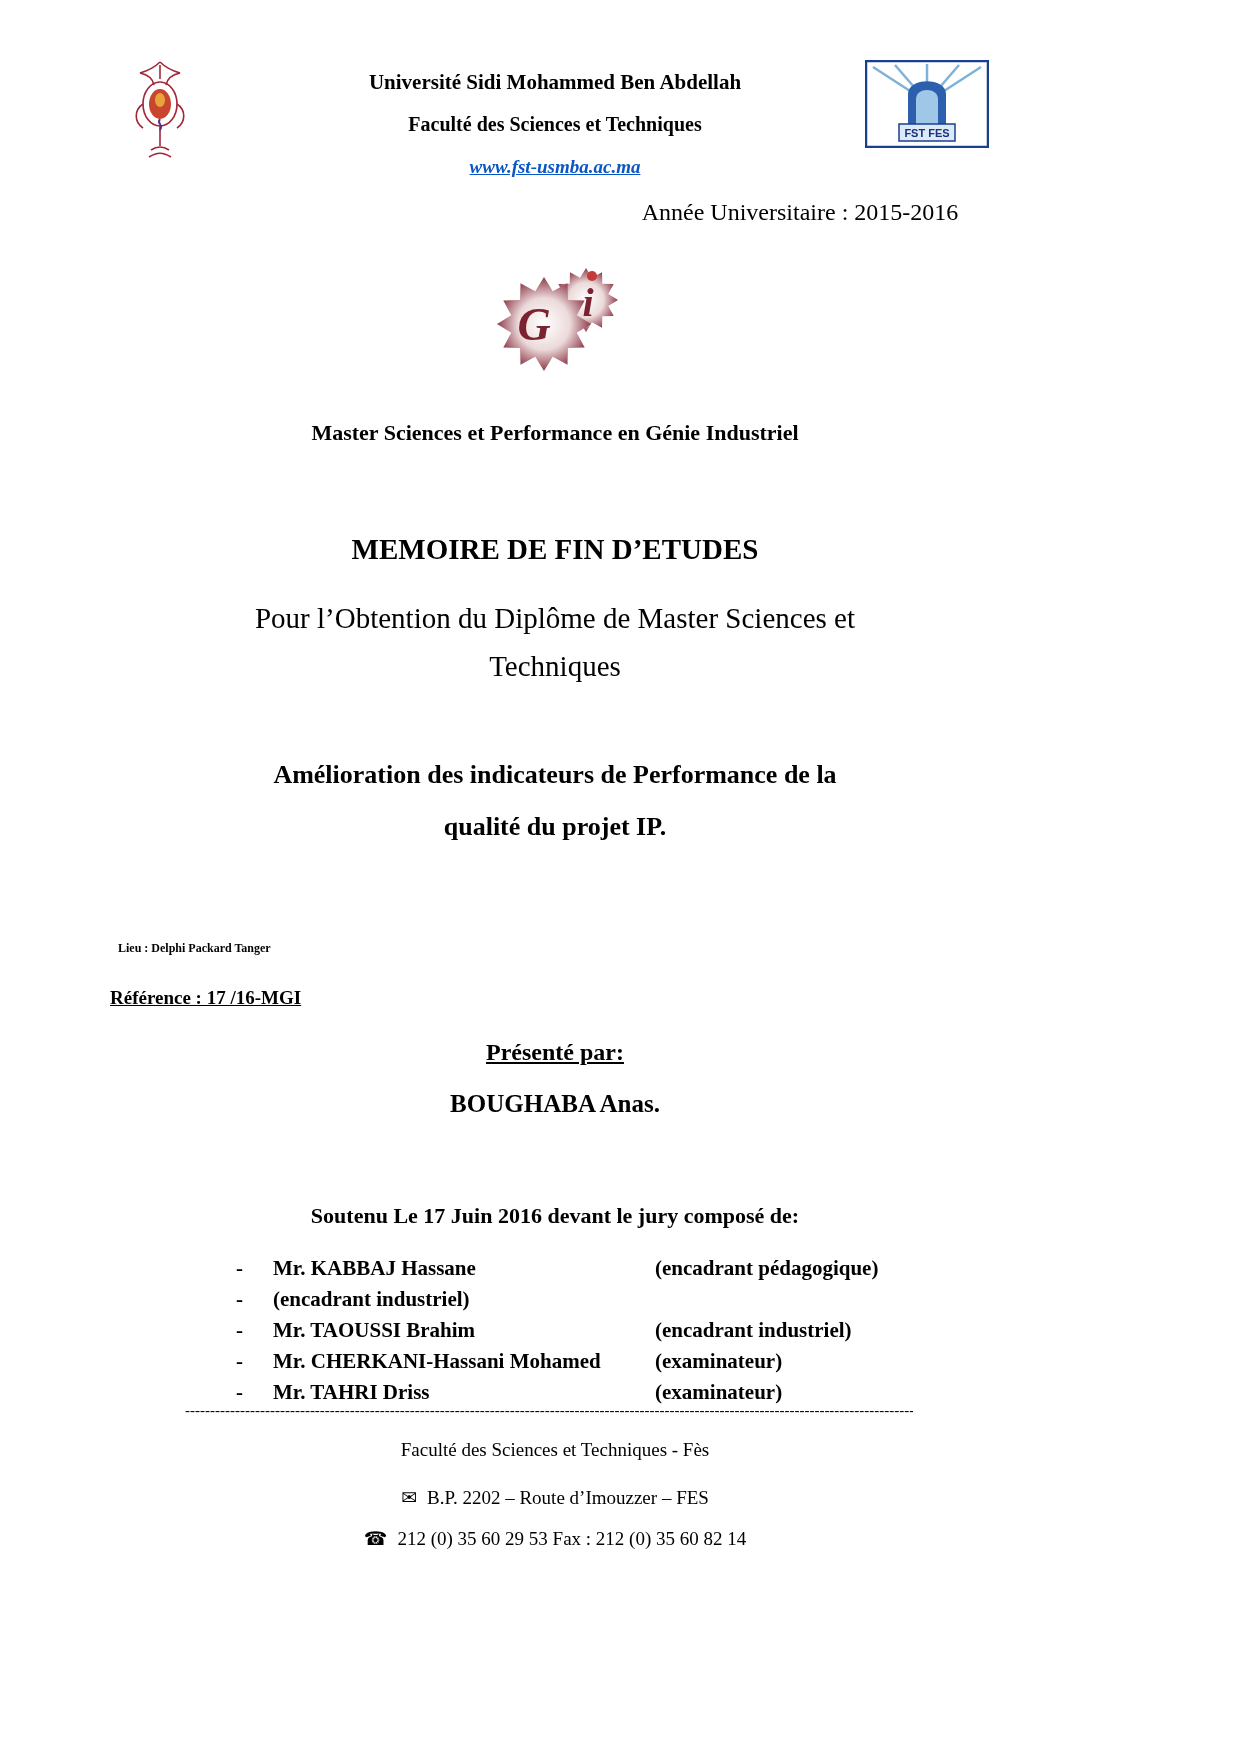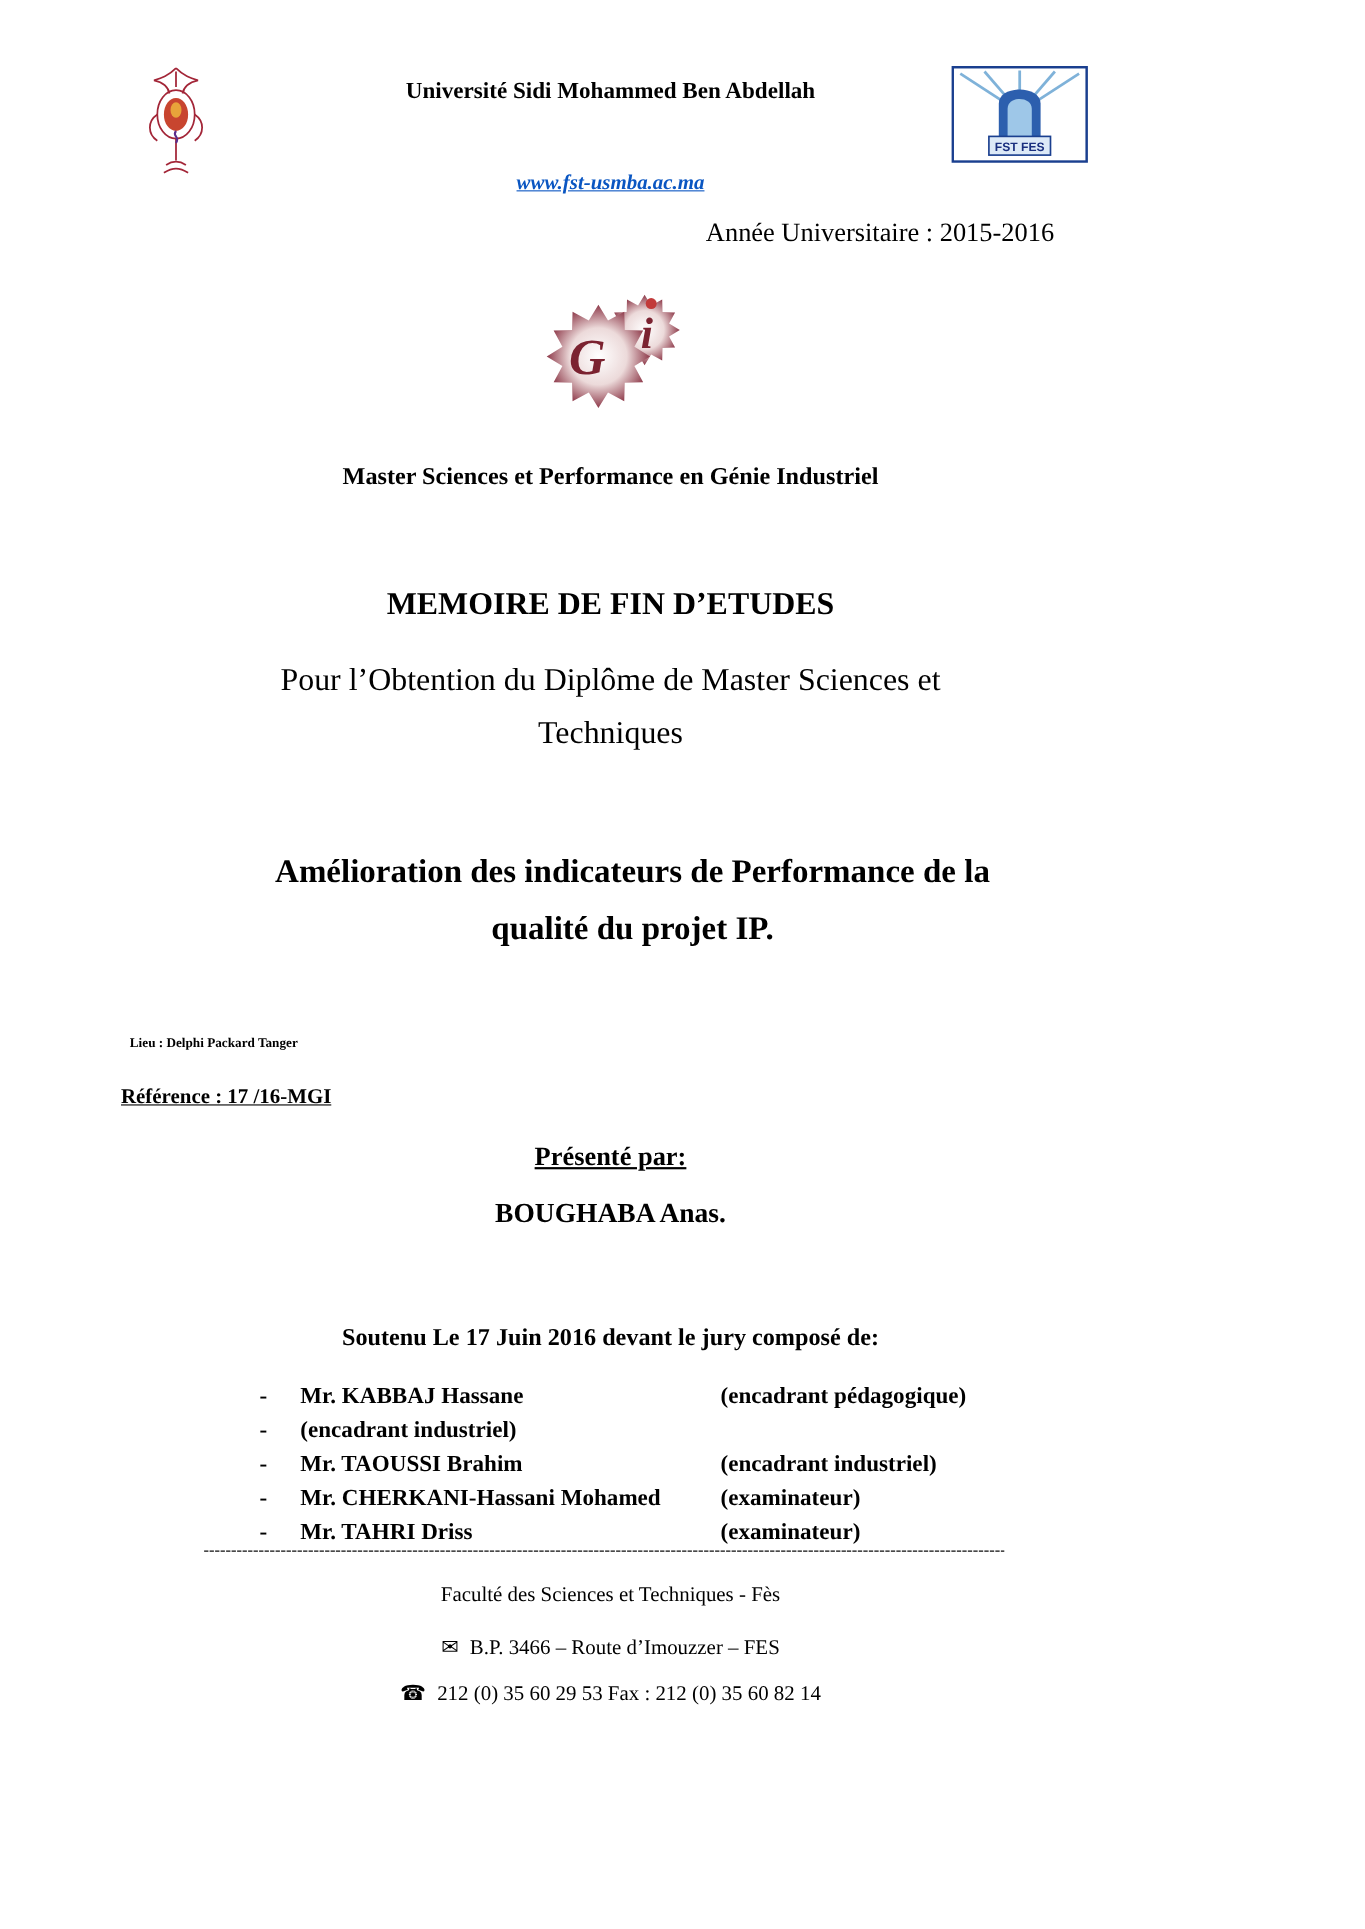--- a/index.html
+++ b/index.html
@@ -32,21 +32,21 @@
   .fst-logo { left: 865px; top: 60px; width: 124px; height: 76px; }
   .annee { top: 199px; left: 560px; width: 480px; text-align: center; font-size: 24px; font-weight: normal; }
 
   
   .gi-logo { left: 496px; top: 260px; width: 132px; height: 114px; }
 
   
   .program  { top: 420px; font-size: 22px; font-weight: bold; }
   .memoire  { top: 533px; font-size: 29px; font-weight: bold; }
   .purpose  { top: 594px; font-size: 29px; line-height: 48px; }
-  .title    { top: 767px; font-size: 30px; font-weight: bold; line-height: 52px; margin-left: 20px; }
+  .title    { top: 749px; font-size: 26px; font-weight: bold; line-height: 52px; }
 
   
   .lieu { top: 941px; left: 94px; font-size: 12px; font-weight: bold; margin-left: 24px; }
   .ref  { top: 987px; left: 110px; font-size: 19px; font-weight: bold; text-decoration: underline; }
   .presente { top: 1039px; font-size: 24px; font-weight: bold; text-decoration: underline; }
   .author   { top: 1090px; font-size: 25px; font-weight: bold; }
 
   
   .soutenu { top: 1203px; font-size: 22px; font-weight: bold; }
   .jury { left: 228px; top: 1256px; width: 780px; font-size: 21px; font-weight: bold; }
@@ -80,20 +80,21 @@
         <path d="M25 90 C31 86 37 86 43 90"></path>
         <path d="M23 97 C31 92 37 92 45 97"></path>
       </g>
       <ellipse cx="34" cy="44" rx="11" ry="15" fill="#c8452f"></ellipse>
       <ellipse cx="34" cy="40" rx="5" ry="7" fill="#e8a43a"></ellipse>
       <path d="M34 59 C30 64 38 64 34 70" stroke="#5b2d8b" fill="none" stroke-width="2"></path>
     </svg>
   </div>
 
   <div class="abs center hdr-uni">Université Sidi Mohammed Ben Abdellah</div>
+  <div class="abs center hdr-fac">Faculté des Sciences et Techniques</div>
   <div class="abs center hdr-link-wrap">
     <a class="site-link">www.fst-usmba.ac.ma</a>
   </div>
 
   <div class="abs fst-logo">
     <svg width="124" height="88" viewBox="0 0 124 88">
       <rect x="1" y="1" width="122" height="86" fill="#ffffff" stroke="#1a3f8f" stroke-width="2.5"></rect>
       <g stroke="#7fb2d9" stroke-width="2.5">
         <line x1="62" y1="42" x2="8" y2="7"></line>
         <line x1="62" y1="42" x2="30" y2="5"></line>
@@ -170,19 +171,19 @@
     <div class="jury-row">
       <span class="j-dash">-</span>
       <span class="j-name">Mr. TAHRI Driss</span>
       <span class="j-role">(examinateur)</span>
     </div>
   </div>
 
   <div class="abs divider">------------------------------------------------------------------------------------------------------------------------------------------------------</div>
   <div class="abs center f-fac">Faculté des Sciences et Techniques -  Fès</div>
   <div class="abs center f-addr">
-    <span class="f-icon">✉</span><span>B.P. 3466 – Route d’Imouzzer – FES</span>
+    <span class="f-icon">✉</span><span>B.P. 2202 – Route d’Imouzzer – FES</span>
   </div>
   <div class="abs center f-phone">
     <span class="f-icon">☎</span><span>212 (0) 35 60 29 53  Fax : 212 (0) 35 60 82 14</span>
   </div>
 
 </div>
 
 </body></html>

